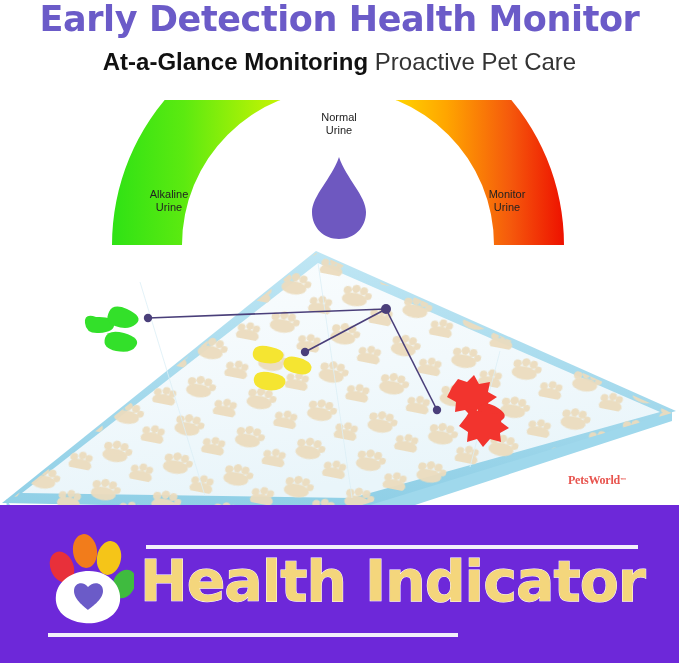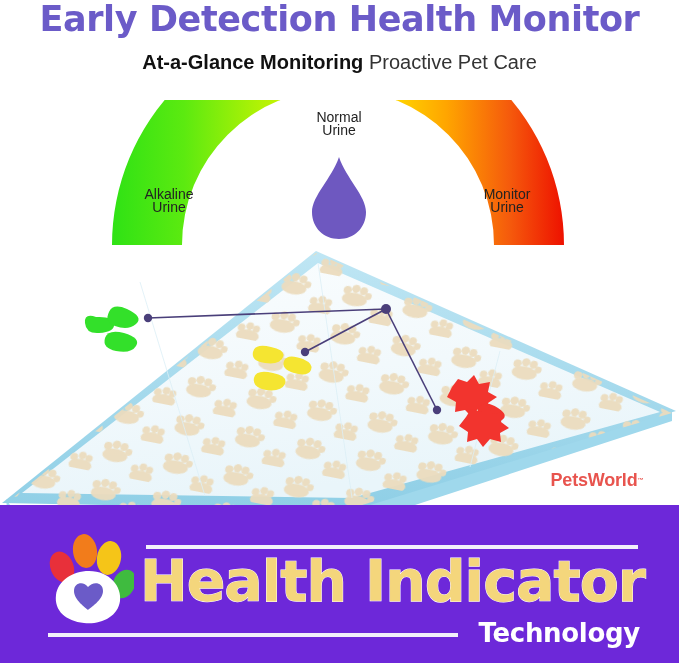--- a/index.html
+++ b/index.html
@@ -21,34 +21,34 @@
     font-size:35px;line-height:42px;
     font-weight:bold;
     color:#6B5BC8;
     letter-spacing:-0.4px;
     font-family:"DejaVu Sans","Liberation Sans",sans-serif;
     white-space:nowrap;
   }
   .subtitle{
     position:absolute;left:0;top:50px;width:679px;
     text-align:center;
-    font-size:20px;line-height:24px;
+    font-size:24px;line-height:24px;
     color:#222222;
     white-space:nowrap;
   }
   .subtitle .bold{font-weight:bold;color:#111;}
   .subtitle .reg{font-weight:normal;color:#333;}
 
   
   .gauge{position:absolute;left:112px;top:100px;width:452px;height:145px;}
   .gauge svg{display:block;}
   .gauge-label{
     position:absolute;
     text-align:center;
-    font-size:14px;line-height:13px;
+    font-size:11px;line-height:13px;
     color:#222;
     white-space:nowrap;
   }
   .lbl-alkaline{left:18px;top:88px;width:78px;text-align:center;}
   .lbl-normal{left:187px;top:11px;width:80px;}
   .lbl-acidic{left:356px;top:88px;width:78px;}
 
   .droplet{position:absolute;left:308px;top:156px;width:62px;height:84px;}
 
   
@@ -56,23 +56,23 @@
   .pad-stage svg{display:block;}
 
   .petsworld{
     position:absolute;left:534px;top:467px;
     width:126px;height:26px;
     background:#ffffff;
     border-radius:13px;
     display:flex;align-items:center;justify-content:center;
   }
   .petsworld .pw-text{
-    font-family:Liberation Sans, sans-serif;
-    font-weight:bold;
-    font-size:18px;
+    font-family:Liberation Serif, serif;
+    font-weight:bold;
+    font-size:12px;
     color:#E8544E;
     letter-spacing:-0.2px;
     position:relative;
   }
   .petsworld .pw-tm{
     font-size:6px;vertical-align:super;color:#E8544E;font-weight:bold;
   }
 
   
   .banner{
@@ -261,16 +261,15 @@
         <path d="M40 60 C 36 54, 26 55, 26 64 C 26 73, 38 81, 40 83 C 42 81, 55 73, 55 64 C 55 55, 45 54, 40 60 Z" fill="#6B5BC8"></path>
       </svg>
     </div>
 
     <div class="banner-rule-top"></div>
 
     <div class="banner-title">Health Indicator</div>
 
     <div class="banner-rule-bottom"></div>
 
-    <div class="banner-sub">Technology</div>
   </div>
 
 </div>
 
 </body></html>

